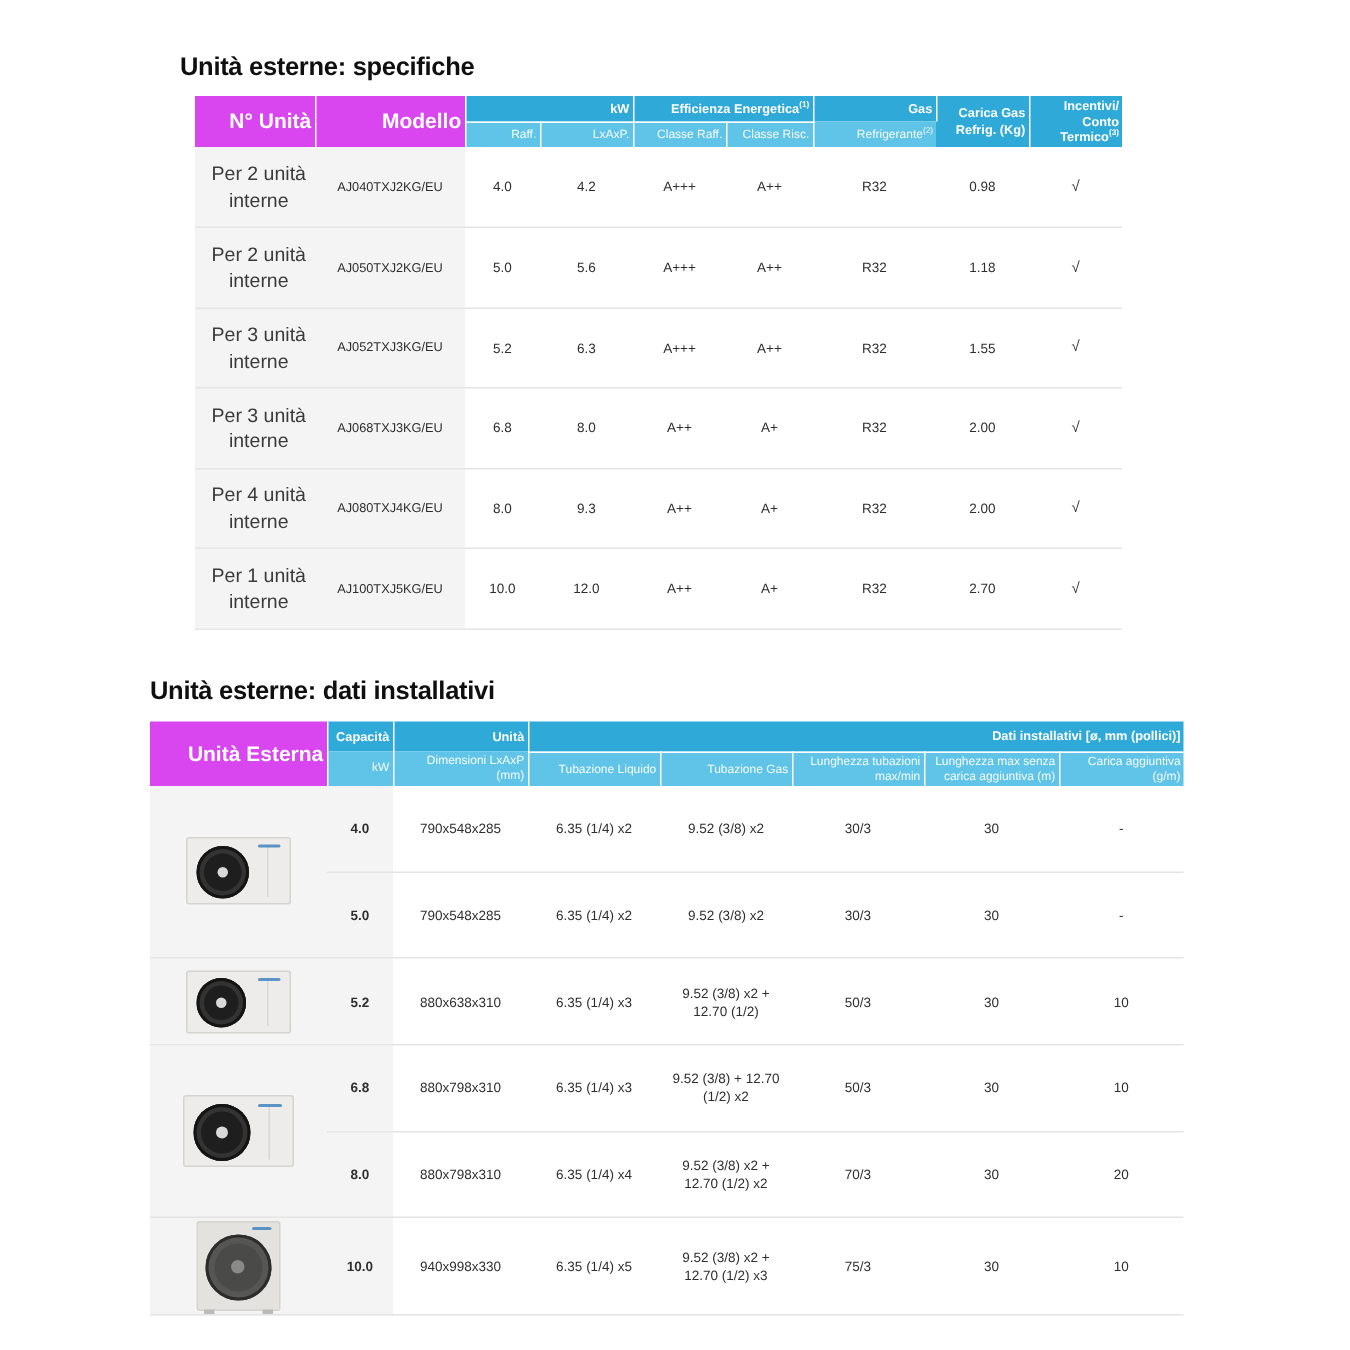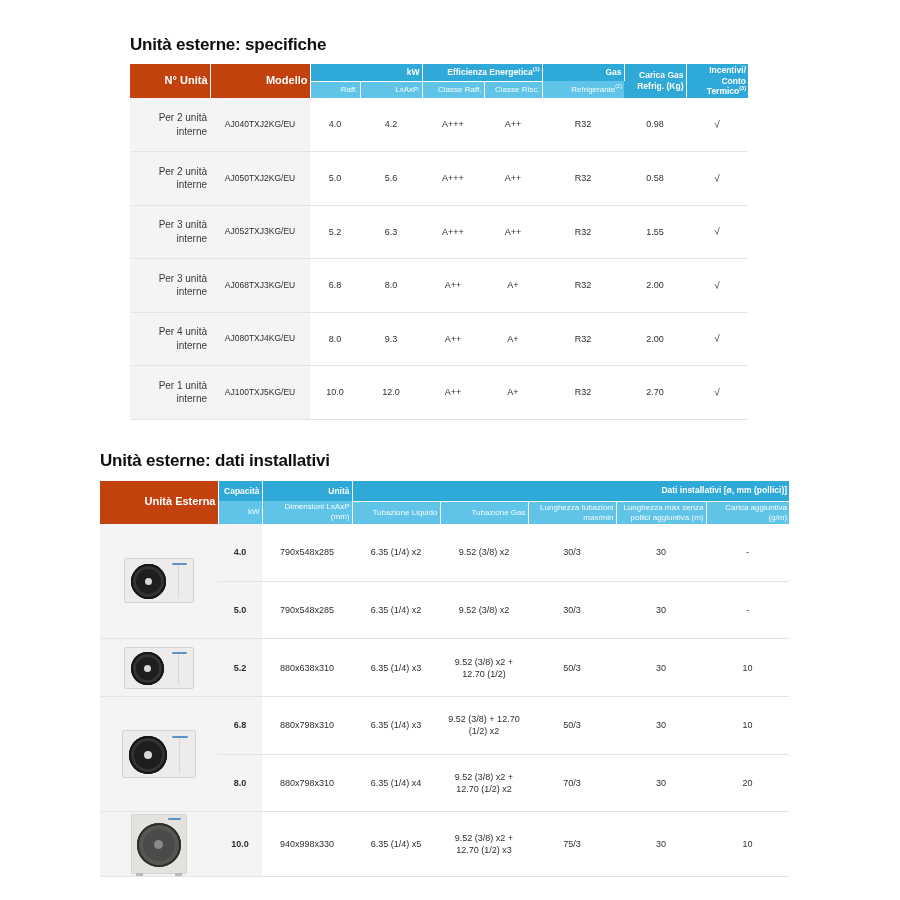--- a/index.html
+++ b/index.html
@@ -5,51 +5,51 @@
   * { margin:0; padding:0; box-sizing:border-box; }
   html,body { background:#ffffff; }
   body {
     width:900px; height:900px; position:relative; overflow:hidden;
     font-family:"Liberation Sans","DejaVu Sans",sans-serif; color:#2e2e2e;
   }
   .section-title {
     position:absolute; font-size:17px; font-weight:700; color:#0f0f0f;
     letter-spacing:-0.2px;
   }
-  #title1 { left:130px; top:35px; }
+  #title1 { left:120px; top:35px; }
   #title2 { left:100px; top:451px; }
 
   table { border-collapse:collapse; table-layout:fixed; position:absolute; }
   #spec-table  { left:130px; top:64px;  width:618px; }
   #inst-table  { left:100px; top:481px; width:689px; }
 
   th {
     color:#ffffff; font-weight:700; text-align:right; vertical-align:middle;
     padding:1px 2px; line-height:1.25;
   }
   .hd { background:#2fa9d8; font-size:8.5px; }
-  .hl { background:#c2410c; font-size:11px; }
+  .hl { background:#d946ef; font-size:14px; }
   .hs { background:#5fc4e7; font-size:8px; font-weight:400; color:rgba(255,255,255,.95); }
   th:not(:last-child) { border-right:1px solid #ffffff; }
   tr.h-top th[colspan] { border-bottom:1px solid #ffffff; }
   #spec-table tr.h-top  th { height:17px; }
   #spec-table tr.h-sub  th { height:17px;margin-top:44px; }
   #inst-table tr.h-top  th { height:20px; }
   #inst-table tr.h-sub  th { height:21px; }
   sup { font-size:5.5px; vertical-align:super; line-height:0; }
 
   td {
     font-size:9px; text-align:center; vertical-align:middle;
     border-bottom:1px solid #e4e4e4; padding:2px 3px; color:#2e2e2e;
     line-height:1.35; background:#ffffff;
   }
   #spec-table td { height:53.5px; }
   #inst-table td { height:57.7px; }
   td.band { background:#f4f4f4; }
-  td.c-unit { text-align:right; padding-left:8px; font-size:10px; color:#3a3a3a; }
+  td.c-unit { text-align:center; padding-left:8px; font-size:13px; color:#3a3a3a; }
   td.c-model { font-weight:400; font-size:8.5px; }
   td.cap { font-weight:700; }
   td.check { font-size:10px; }
 
   
   .unit { position:relative; margin:0 auto; background:#edecea;
           border:1px solid #d5d3d0; border-radius:2px; }
   .unit .fan { position:absolute; border-radius:50%; background:#1e1e1e;
                box-shadow:inset 0 0 0 2px #141414, inset 0 0 0 5px #333333; }
   .unit .hub { position:absolute; background:#d9d9d9; border-radius:50%; }
@@ -134,21 +134,21 @@
       <td class="check">√</td>
     </tr>
     <tr>
       <td class="band c-unit">Per 2 unità interne</td>
       <td class="band c-model">AJ050TXJ2KG/EU</td>
       <td>5.0</td>
       <td>5.6</td>
       <td>A+++</td>
       <td>A++</td>
       <td>R32</td>
-      <td>0.58</td>
+      <td>1.18</td>
       <td class="check">√</td>
     </tr>
     <tr>
       <td class="band c-unit">Per 3 unità interne</td>
       <td class="band c-model">AJ052TXJ3KG/EU</td>
       <td>5.2</td>
       <td>6.3</td>
       <td>A+++</td>
       <td>A++</td>
       <td>R32</td>
@@ -210,21 +210,21 @@
       <th class="hd">Capacità</th>
       <th class="hd">Unità</th>
       <th colspan="5" class="hd">Dati installativi [ø, mm (pollici)]</th>
     </tr>
     <tr class="h-sub">
       <th class="hs">kW</th>
       <th class="hs">Dimensioni LxAxP (mm)</th>
       <th class="hs">Tubazione Liquido</th>
       <th class="hs">Tubazione Gas</th>
       <th class="hs">Lunghezza tubazioni max/min</th>
-      <th class="hs">Lunghezza max senza pollici aggiuntiva (m)</th>
+      <th class="hs">Lunghezza max senza carica aggiuntiva (m)</th>
       <th class="hs">Carica aggiuntiva (g/m)</th>
     </tr>
   </thead>
   <tbody>
     <tr>
       <td rowspan="2" class="band">
         <div class="unit unit-a">
             <div class="fan"></div>
             <div class="hub"></div>
             <div class="panel"></div>

